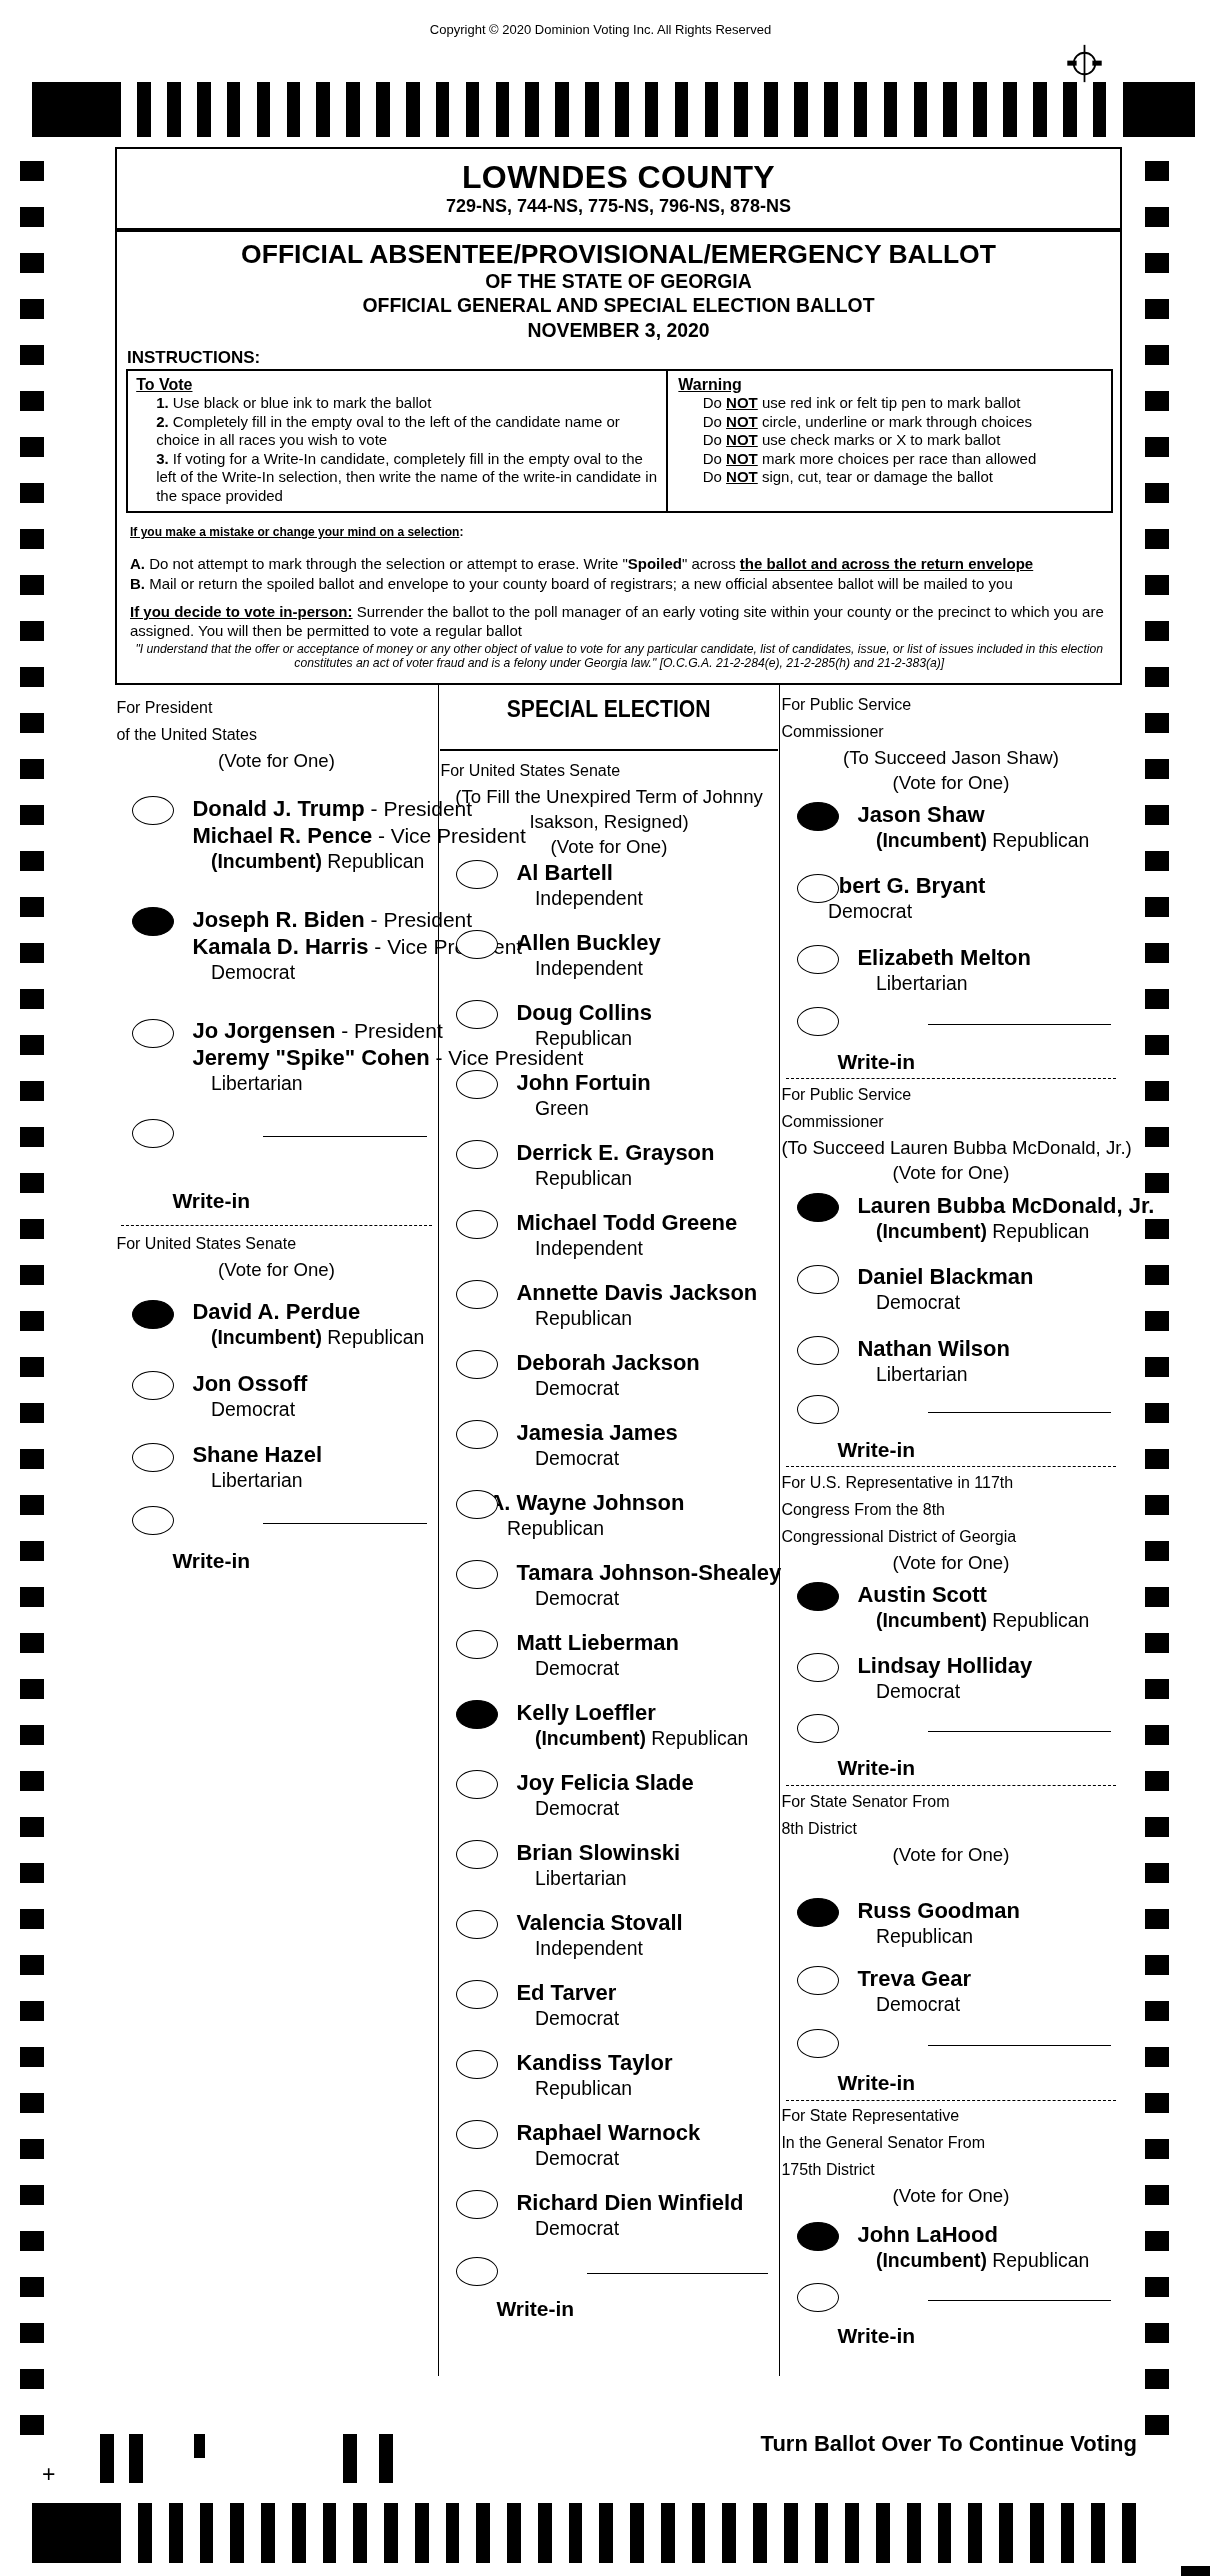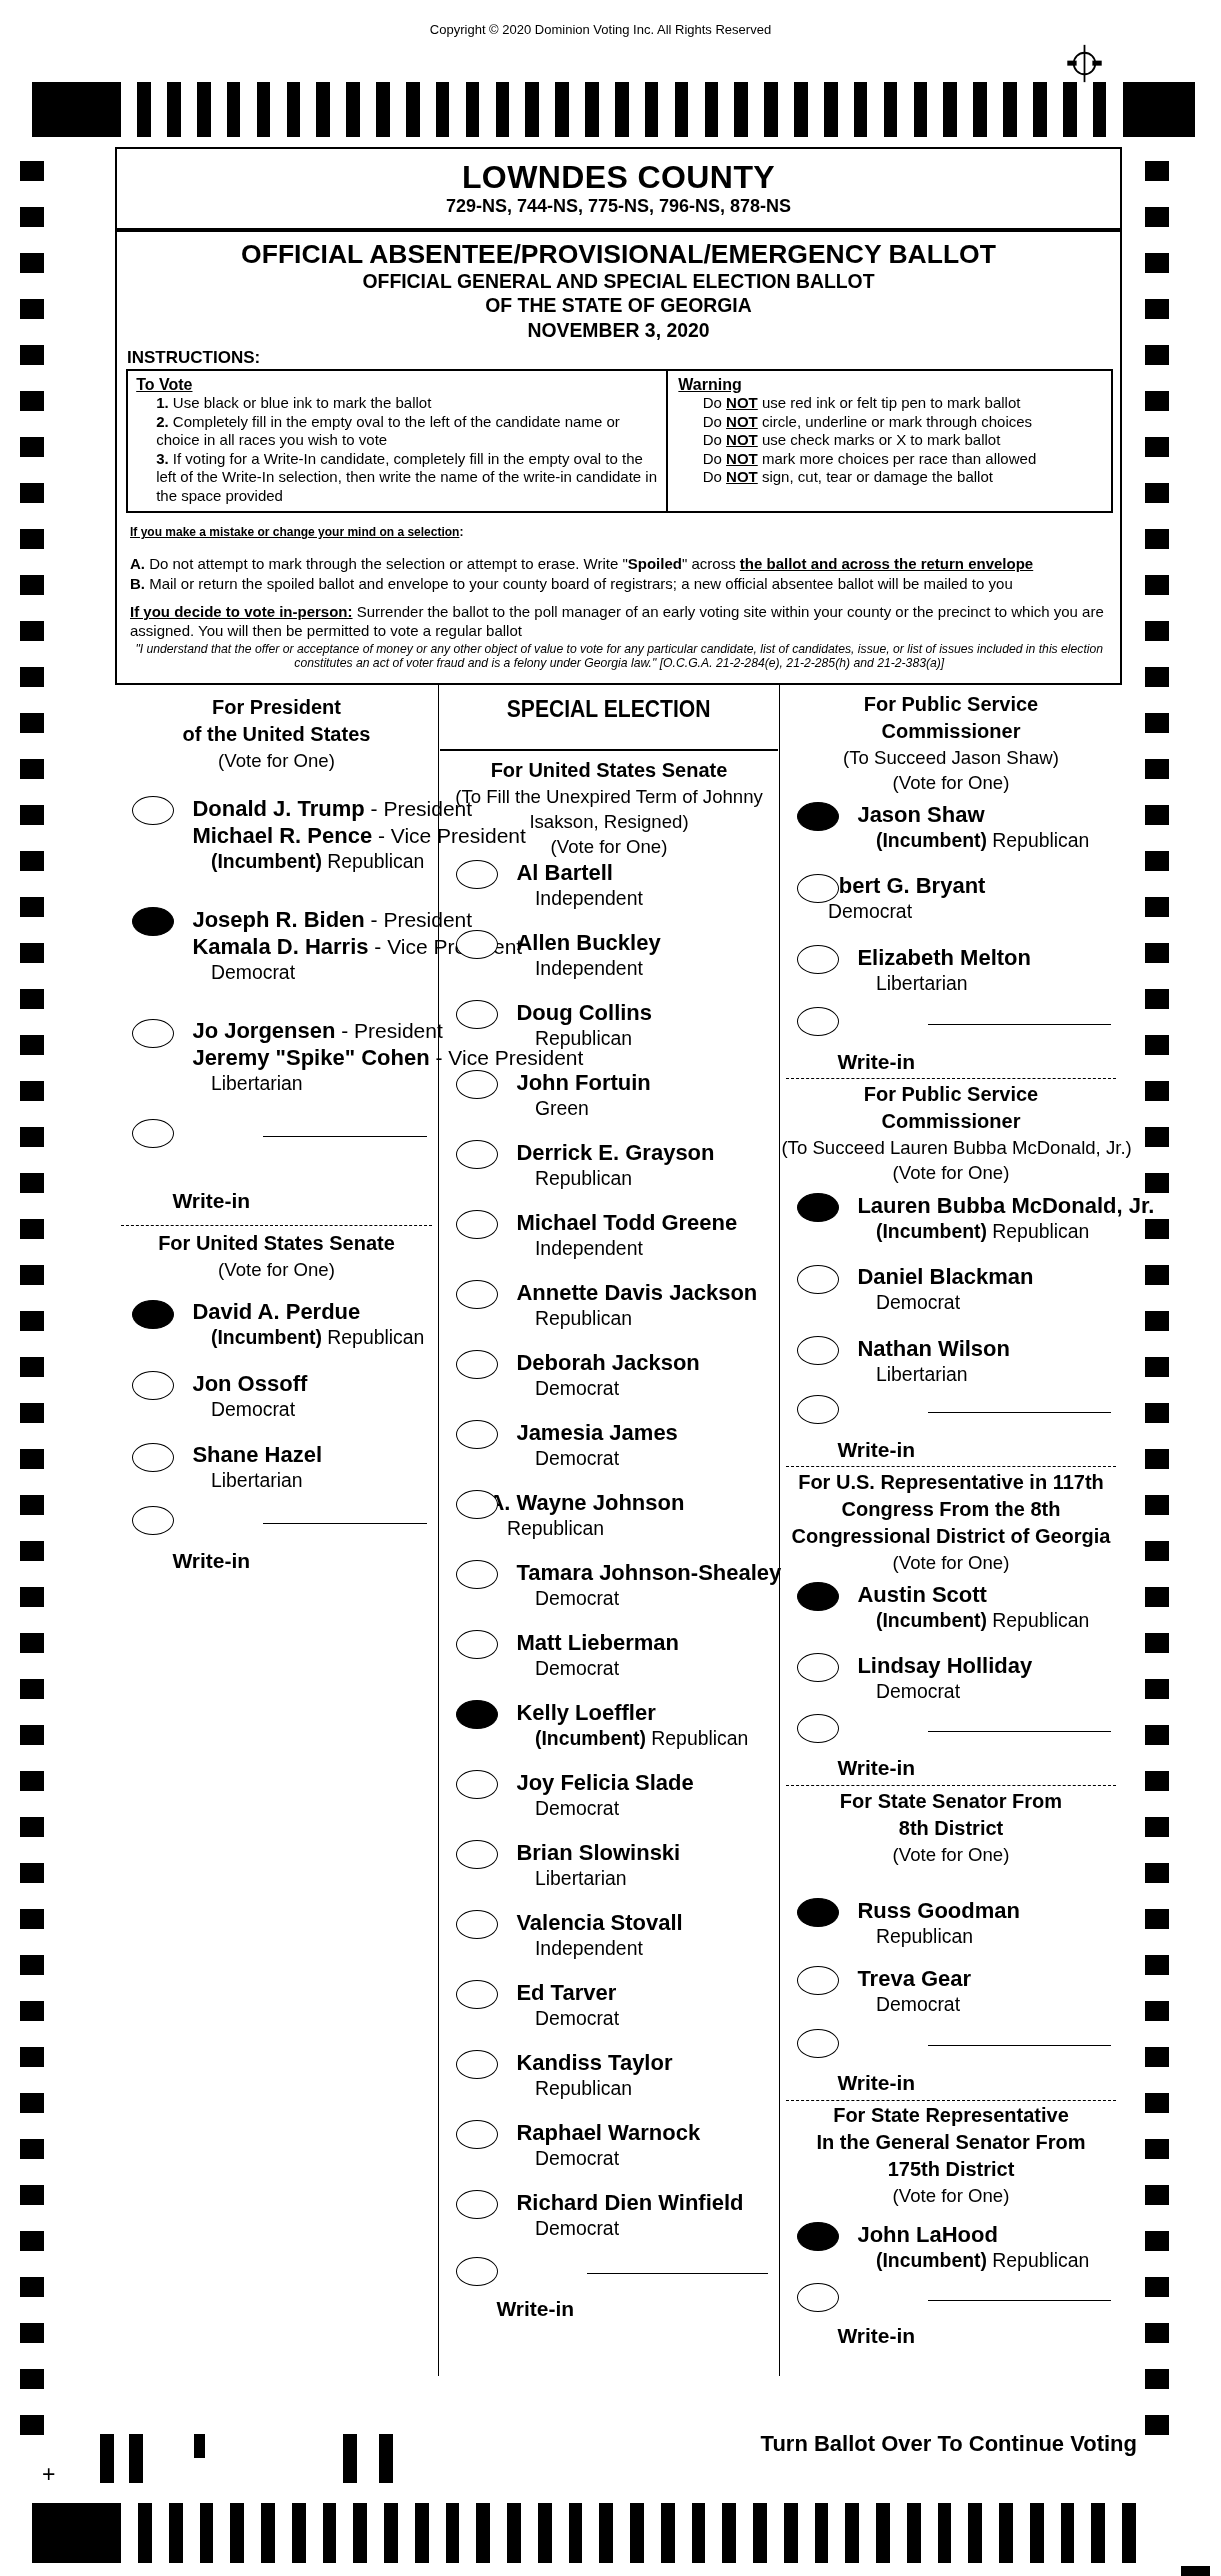--- a/index.html
+++ b/index.html
@@ -49,21 +49,21 @@
   
   #columns{position:absolute;left:115px;top:684px;width:1007px;height:1692px}
   .col{position:absolute;top:0;height:1692px;box-sizing:border-box;padding:0 1.4px}
   #col-left{left:0;width:323px}
   #col-middle{left:323px;width:341px;border-left:1.4px solid #000}
   #col-right{left:664px;width:343px;border-left:1.4px solid #000}
 
   .banner{font-size:24px;font-weight:bold;text-align:center;margin-top:10px;line-height:29px;transform:scaleX(.88);letter-spacing:0}
   .banner-line{border-top:2.2px solid #000;margin-top:26px}
 
-  .race-title{font-size:20px;font-weight:bold;line-height:27px;text-align:center;white-space:nowrap}
+  .race-title{font-size:16px;font-weight:normal;line-height:27px;white-space:nowrap}
   .race-sub{font-size:18.6px;line-height:25px;text-align:center;white-space:nowrap}
   .race-sep{border-top:1.4px dashed #000;margin:7.2px 4.3px 0 4.3px}
 
   .oval{width:42px;height:29px;border:1.8px solid #000;border-radius:50%;box-sizing:border-box;background:#fff}
   .oval.filled{background:#000;border-color:#000}
 
   .cand{position:relative;padding-left:76px;min-height:33px}
   .cand .oval{position:absolute;left:16px;top:1.4px}
   .cand-name-line{font-size:22px;font-weight:bold;line-height:27px;white-space:nowrap}
   .cand-name-line .n{font-weight:normal;font-size:21px}
@@ -272,22 +272,22 @@
     <rect x="6" y="26" width="13" height="7" fill="#000"></rect>
     <rect x="41" y="26" width="13" height="7" fill="#000"></rect>
   </svg>
 </span>
 
 <div id="headerbox">
   <div id="county">LOWNDES COUNTY</div>
   <div id="codes">729-NS, 744-NS, 775-NS, 796-NS, 878-NS</div>
   <div class="hrule"></div>
   <div id="btype">OFFICIAL ABSENTEE/PROVISIONAL/EMERGENCY BALLOT</div>
+  <div class="eline">OF THE STATE OF GEORGIA</div>
   <div class="eline">OFFICIAL GENERAL AND SPECIAL ELECTION BALLOT</div>
-  <div class="eline">OF THE STATE OF GEORGIA</div>
   <div class="eline">NOVEMBER 3, 2020</div>
 
   <div id="instr-label">INSTRUCTIONS:</div>
   <div id="tv-box">
     <div id="tv-left">
       <div class="tv-title">To Vote</div>
       <div id="tv-items">
           <div class="tv-item"><span class="b">1.</span><span> Use black or blue ink to mark the ballot</span></div>
           <div class="tv-item"><span class="b">2.</span><span> Completely fill in the empty oval to the left of the candidate name or choice in all races you wish to vote</span></div>
           <div class="tv-item"><span class="b">3.</span><span> If voting for a Write-In candidate, completely fill in the empty oval to the left of the Write-In selection, then write the name of the write-in candidate in the space provided</span></div>

